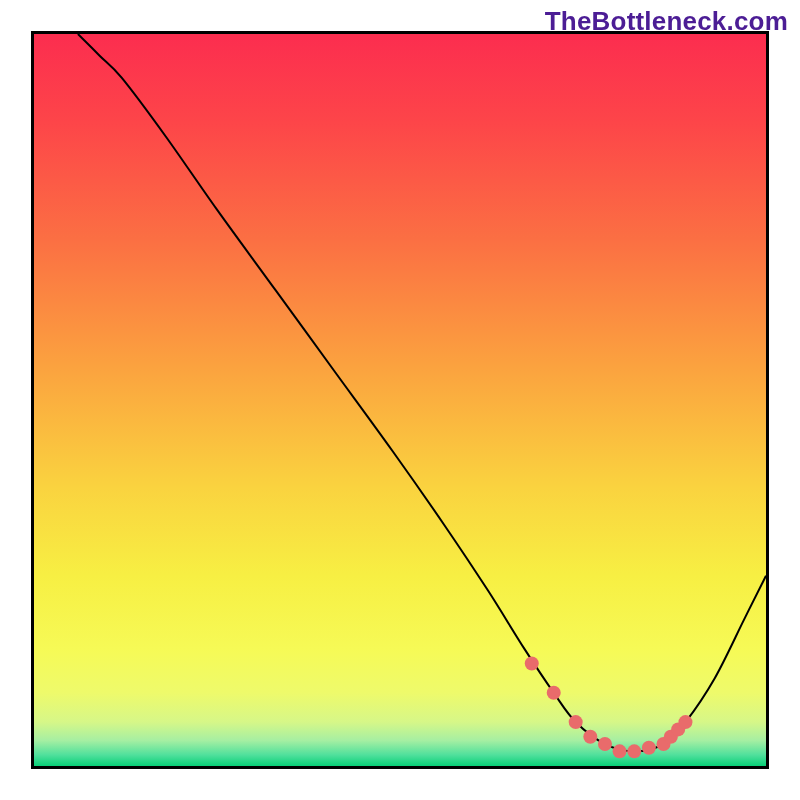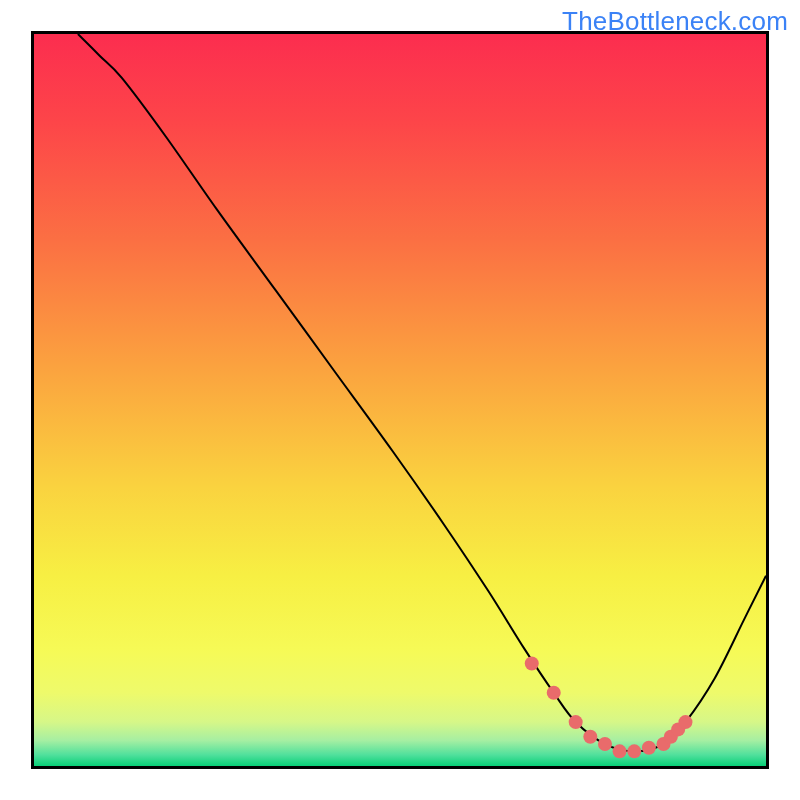--- a/index.html
+++ b/index.html
@@ -14,22 +14,22 @@
   .wrap {
     position: relative;
     width: 800px;
     height: 800px;
   }
   .watermark {
     position: absolute;
     top: 6px;
     right: 12px;
     font-size: 26px;
-    font-weight: 400;
-    color: #3b82f6;
+    font-weight: 700;
+    color: #4c1d95;
     letter-spacing: 0.2px;
     z-index: 5;
   }
   .plot-frame {
     position: absolute;
     left: 31px;
     top: 31px;
     width: 738px;
     height: 738px;
     border: 3px solid #000000;

